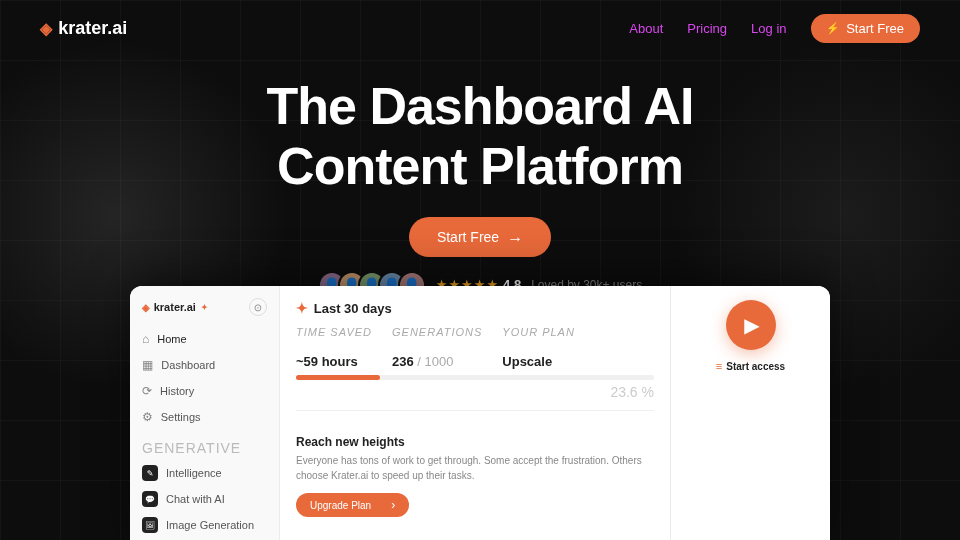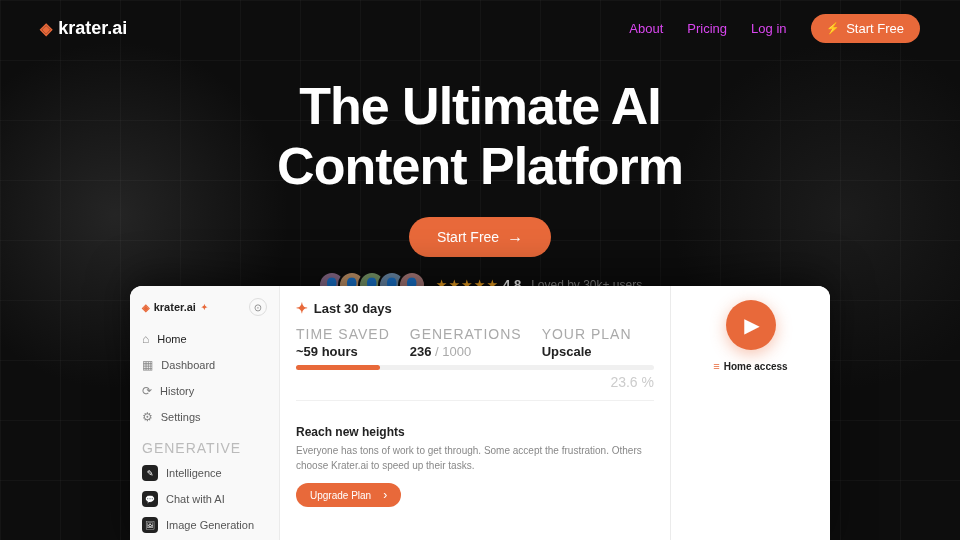--- a/index.html
+++ b/index.html
@@ -347,25 +347,26 @@
     .stats-row {
       display: flex;
       gap: 20px;
       margin-bottom: 6px;
     }
     .stat-item {
       display: flex;
       flex-direction: column;
     }
     .stat-label {
-      font-size: 14px;
+      font-size: 11px;
       color: #aaa;
       text-transform: uppercase;
       letter-spacing: 1px;
-      margin-bottom: 2px;
+      margin-bottom: 16px;
+      font-style: italic;
     }
     .stat-value {
       font-size: 13px;
       font-weight: 600;
       color: #222;
     }
     .stat-value .stat-total {
       color: #aaa;
       font-weight: 400;
     }
@@ -407,21 +408,21 @@
     .upgrade-btn {
       background: #e8693a;
       color: #fff;
       border: none;
       border-radius: 14px;
       padding: 5px 14px;
       font-size: 10px;
       cursor: pointer;
       display: flex;
       align-items: center;
-      gap: 12px;
+      gap: 20px;
     }
     .upgrade-btn-arrow { font-size: 12px; }
 
     
     .app-right {
       width: 160px;
       background: #fff;
       border-left: 1px solid #ebebeb;
       padding: 14px 12px;
       display: flex;
@@ -473,21 +474,21 @@
   <div class="nav-links">
     <span class="nav-link">About</span>
     <span class="nav-link">Pricing</span>
     <span class="nav-link">Log in</span>
     <button class="nav-btn-start">Start Free</button>
   </div>
 </nav>
 
 <section class="hero">
   <h1 class="hero-title">
-    <span>The Ultimate AI</span><br>
+    <span>The Dashboard AI</span><br>
     <span>Content Platform</span>
   </h1>
   <button class="hero-btn">
     <span>Start Free</span>
     <span class="hero-btn-arrow">→</span>
   </button>
 
   <div class="social-proof">
     <div class="avatars">
       <div class="avatar avatar-1">👤</div>
@@ -608,16 +609,16 @@
       </button>
     </div>
   </div>
 
   <div class="app-right">
     <div class="play-btn">
       <span class="play-icon">▶</span>
     </div>
     <div class="quick-access-label">
       <span class="quick-access-icon">≡</span>
-      <span>Home access</span>
+      <span>Start access</span>
     </div>
   </div>
 </div>
 
 </body></html>

